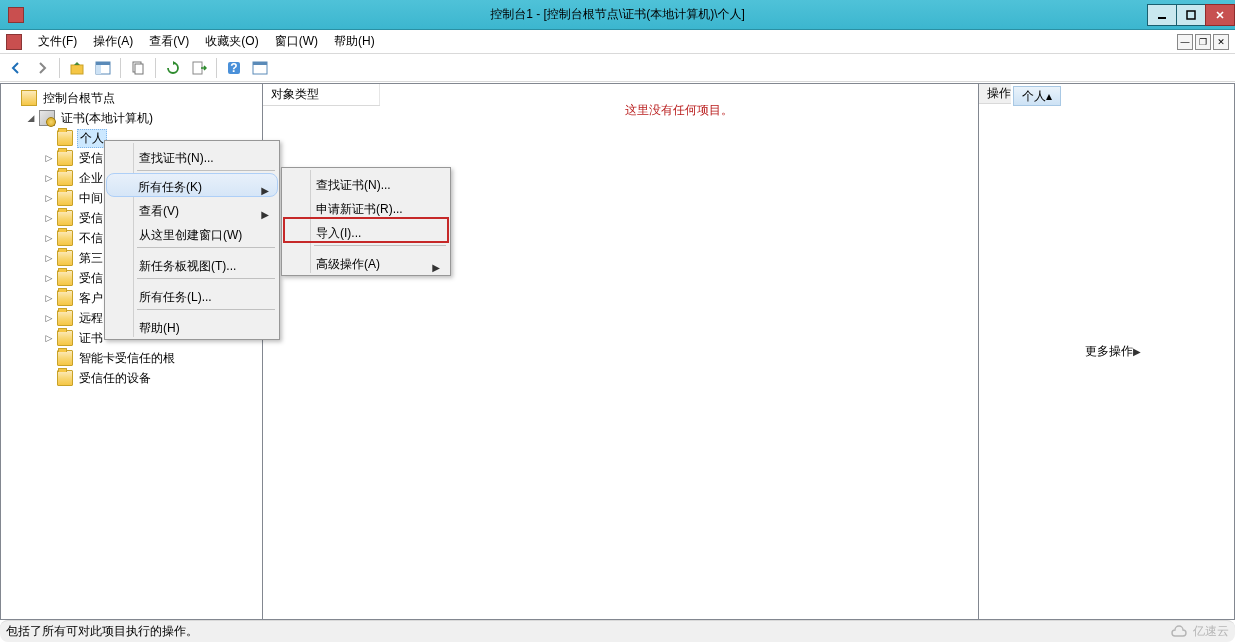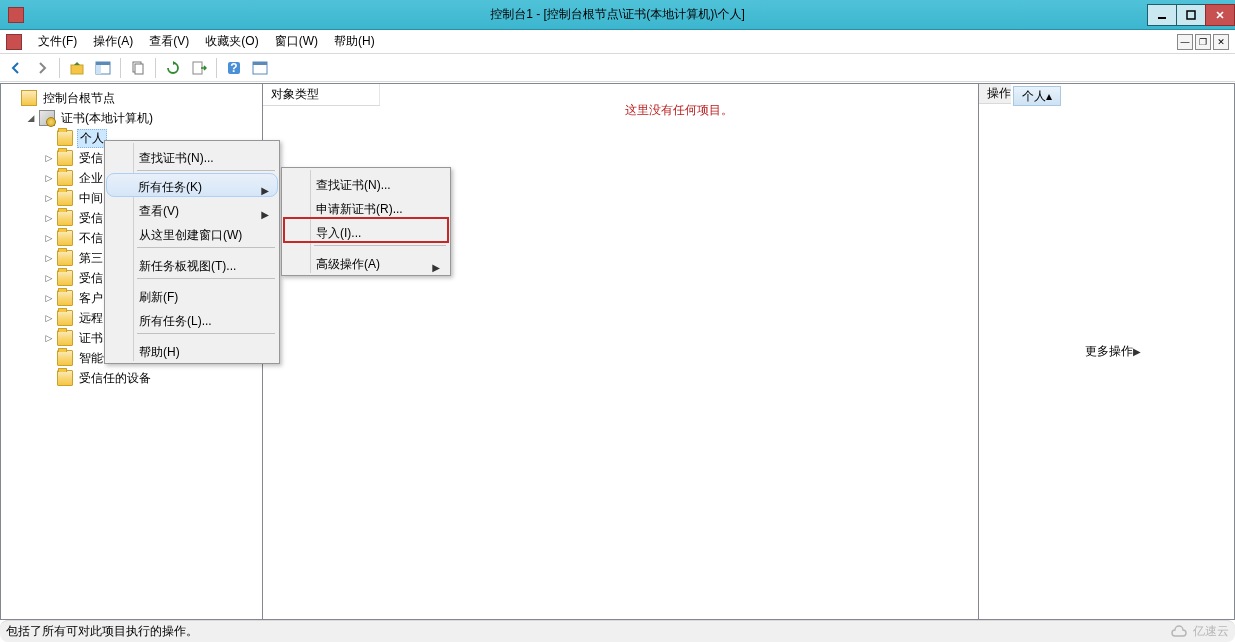--- a/index.html
+++ b/index.html
@@ -306,23 +306,20 @@
     </div>
     <div class="ctx-row">
       <span>从这里创建窗口(W)</span>
     </div>
     <div class="ctx-sep"></div>
     <div class="ctx-row">
       <span>新任务板视图(T)...</span>
     </div>
     <div class="ctx-sep"></div>
     <div class="ctx-row">
-      <span>刷新(F)</span>
-    </div>
-    <div class="ctx-row">
       <span>所有任务(L)...</span>
     </div>
     <div class="ctx-sep"></div>
     <div class="ctx-row">
       <span>帮助(H)</span>
     </div>
   </div>
 
 <div class="ctx-menu" id="ctx-sub" style="left:281px; top:167px; width:170px;">
   <div class="ctx-gutter"></div>

